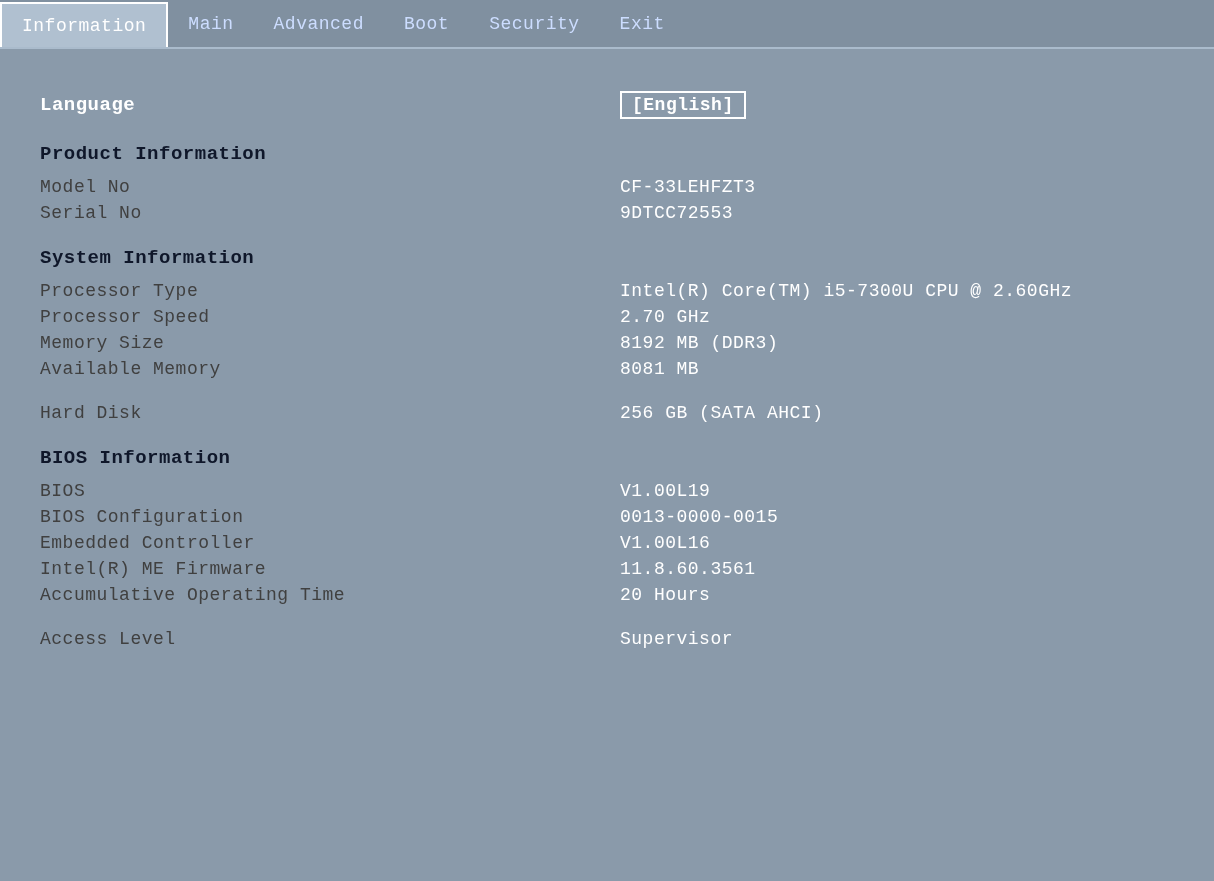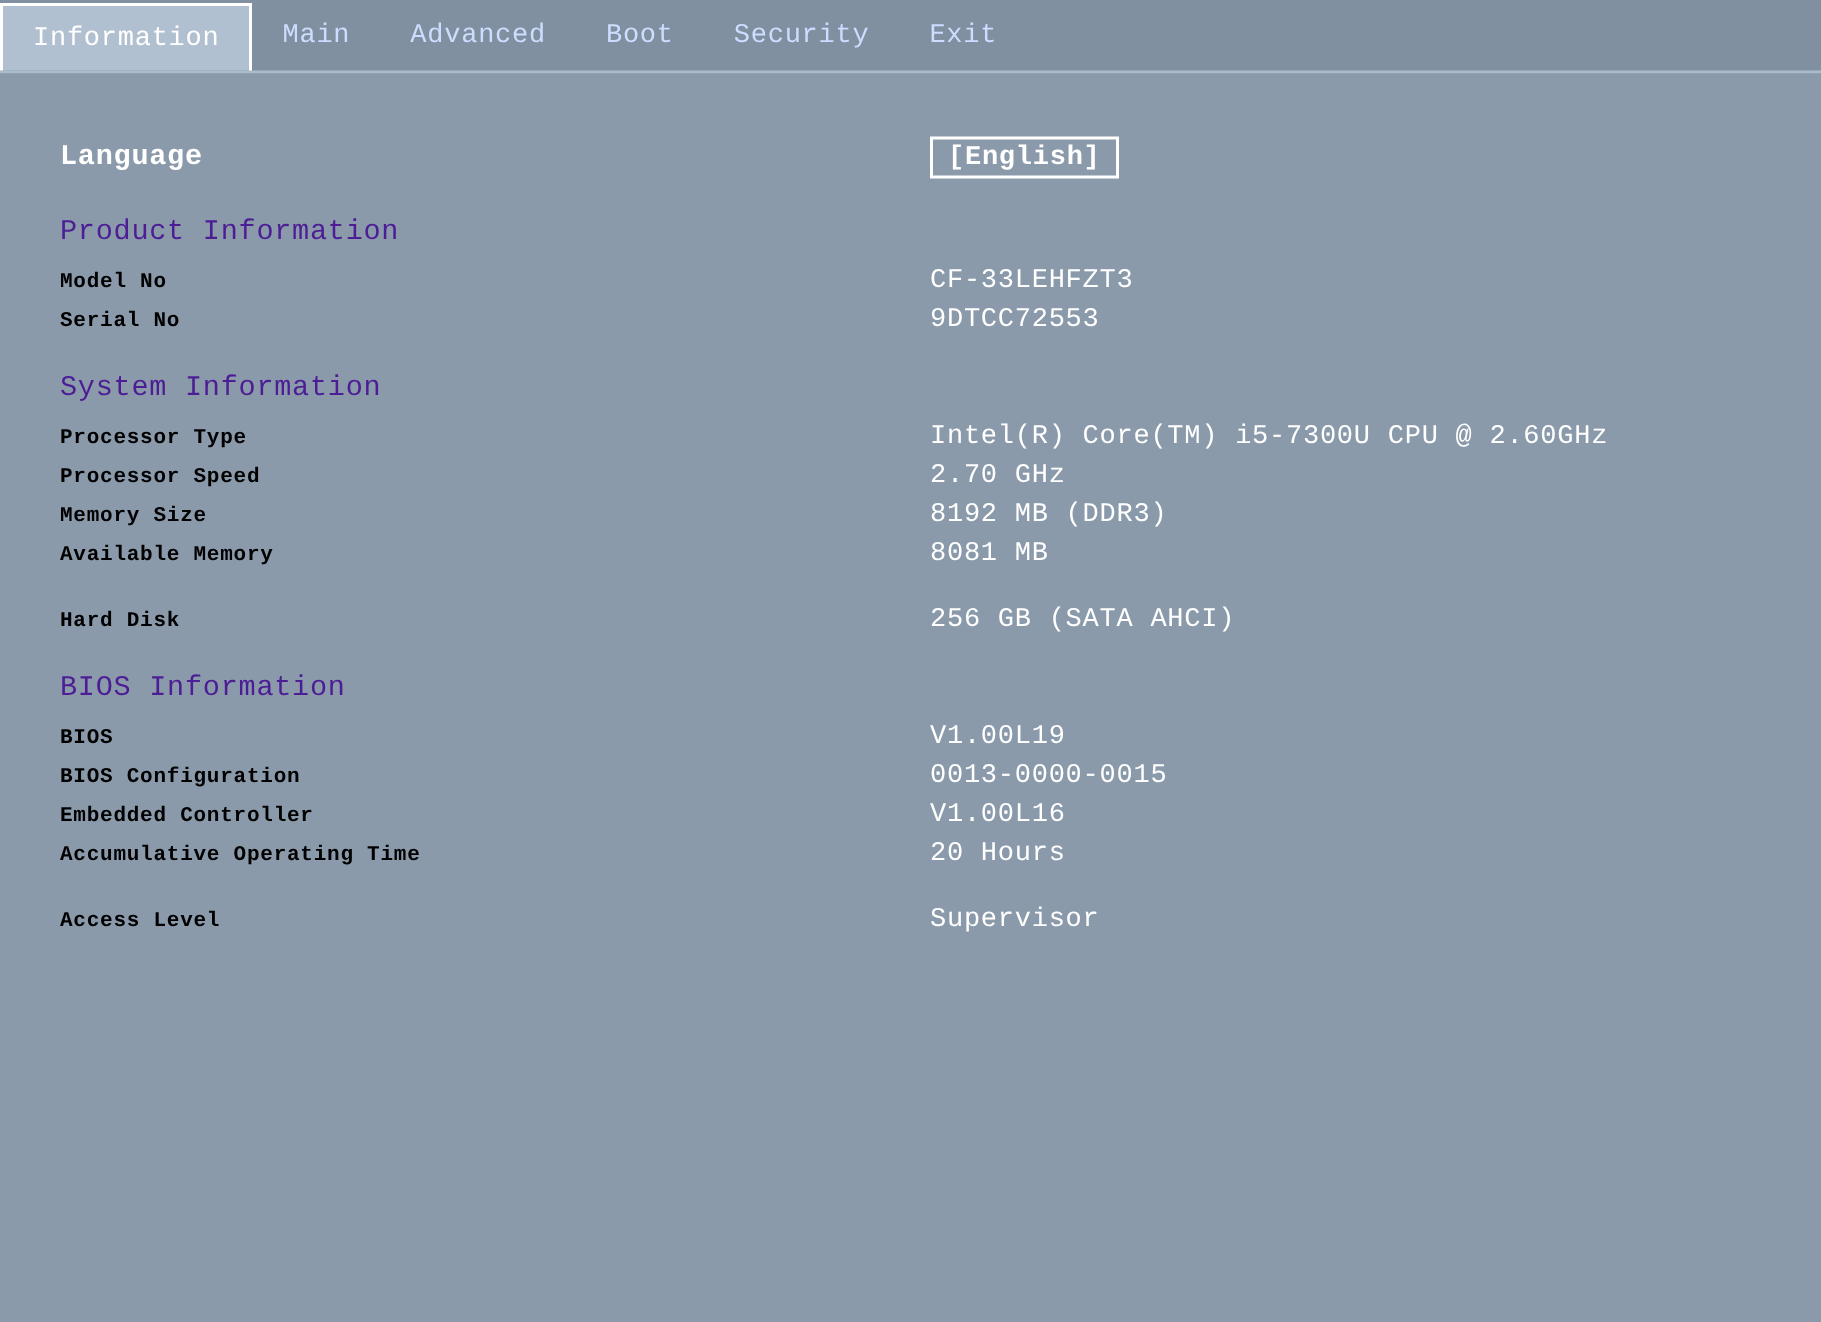--- a/index.html
+++ b/index.html
@@ -51,23 +51,23 @@
       height: calc(881px - 40px);
     }
 
     .row {
       display: flex;
       align-items: baseline;
       margin-bottom: 6px;
     }
 
     .label {
-      font-size: 14px;
-      color: #000000;
-      font-weight: bold;
+      font-size: 18px;
+      color: #404040;
+      font-weight: normal;
       min-width: 580px;
       letter-spacing: 0.5px;
     }
 
     .label.white {
       color: #ffffff;
       font-weight: bold;
       font-size: 19px;
     }
 
@@ -84,22 +84,22 @@
       font-weight: bold;
       text-align: center;
     }
 
     .spacer {
       height: 18px;
     }
 
     .section-title {
       font-size: 19px;
-      color: #4c1d95;
-      font-weight: normal;
+      color: #0f172a;
+      font-weight: bold;
       margin-bottom: 6px;
       letter-spacing: 0.5px;
     }
   </style>
 </head>
 <body>
 
 <div class="menu-bar">
   <div class="menu-item active">
     <span>Information</span>
@@ -191,20 +191,24 @@
   <div class="row">
     <span class="label">BIOS Configuration</span>
     <span class="value">0013-0000-0015</span>
   </div>
 
   <div class="row">
     <span class="label">Embedded Controller</span>
     <span class="value">V1.00L16</span>
   </div>
 
+  <div class="row">
+    <span class="label">Intel(R) ME Firmware</span>
+    <span class="value">11.8.60.3561</span>
+  </div>
 
   <div class="row">
     <span class="label">Accumulative Operating Time</span>
     <span class="value">20 Hours</span>
   </div>
 
   <div class="spacer"></div>
 
   <div class="row">
     <span class="label">Access Level</span>

